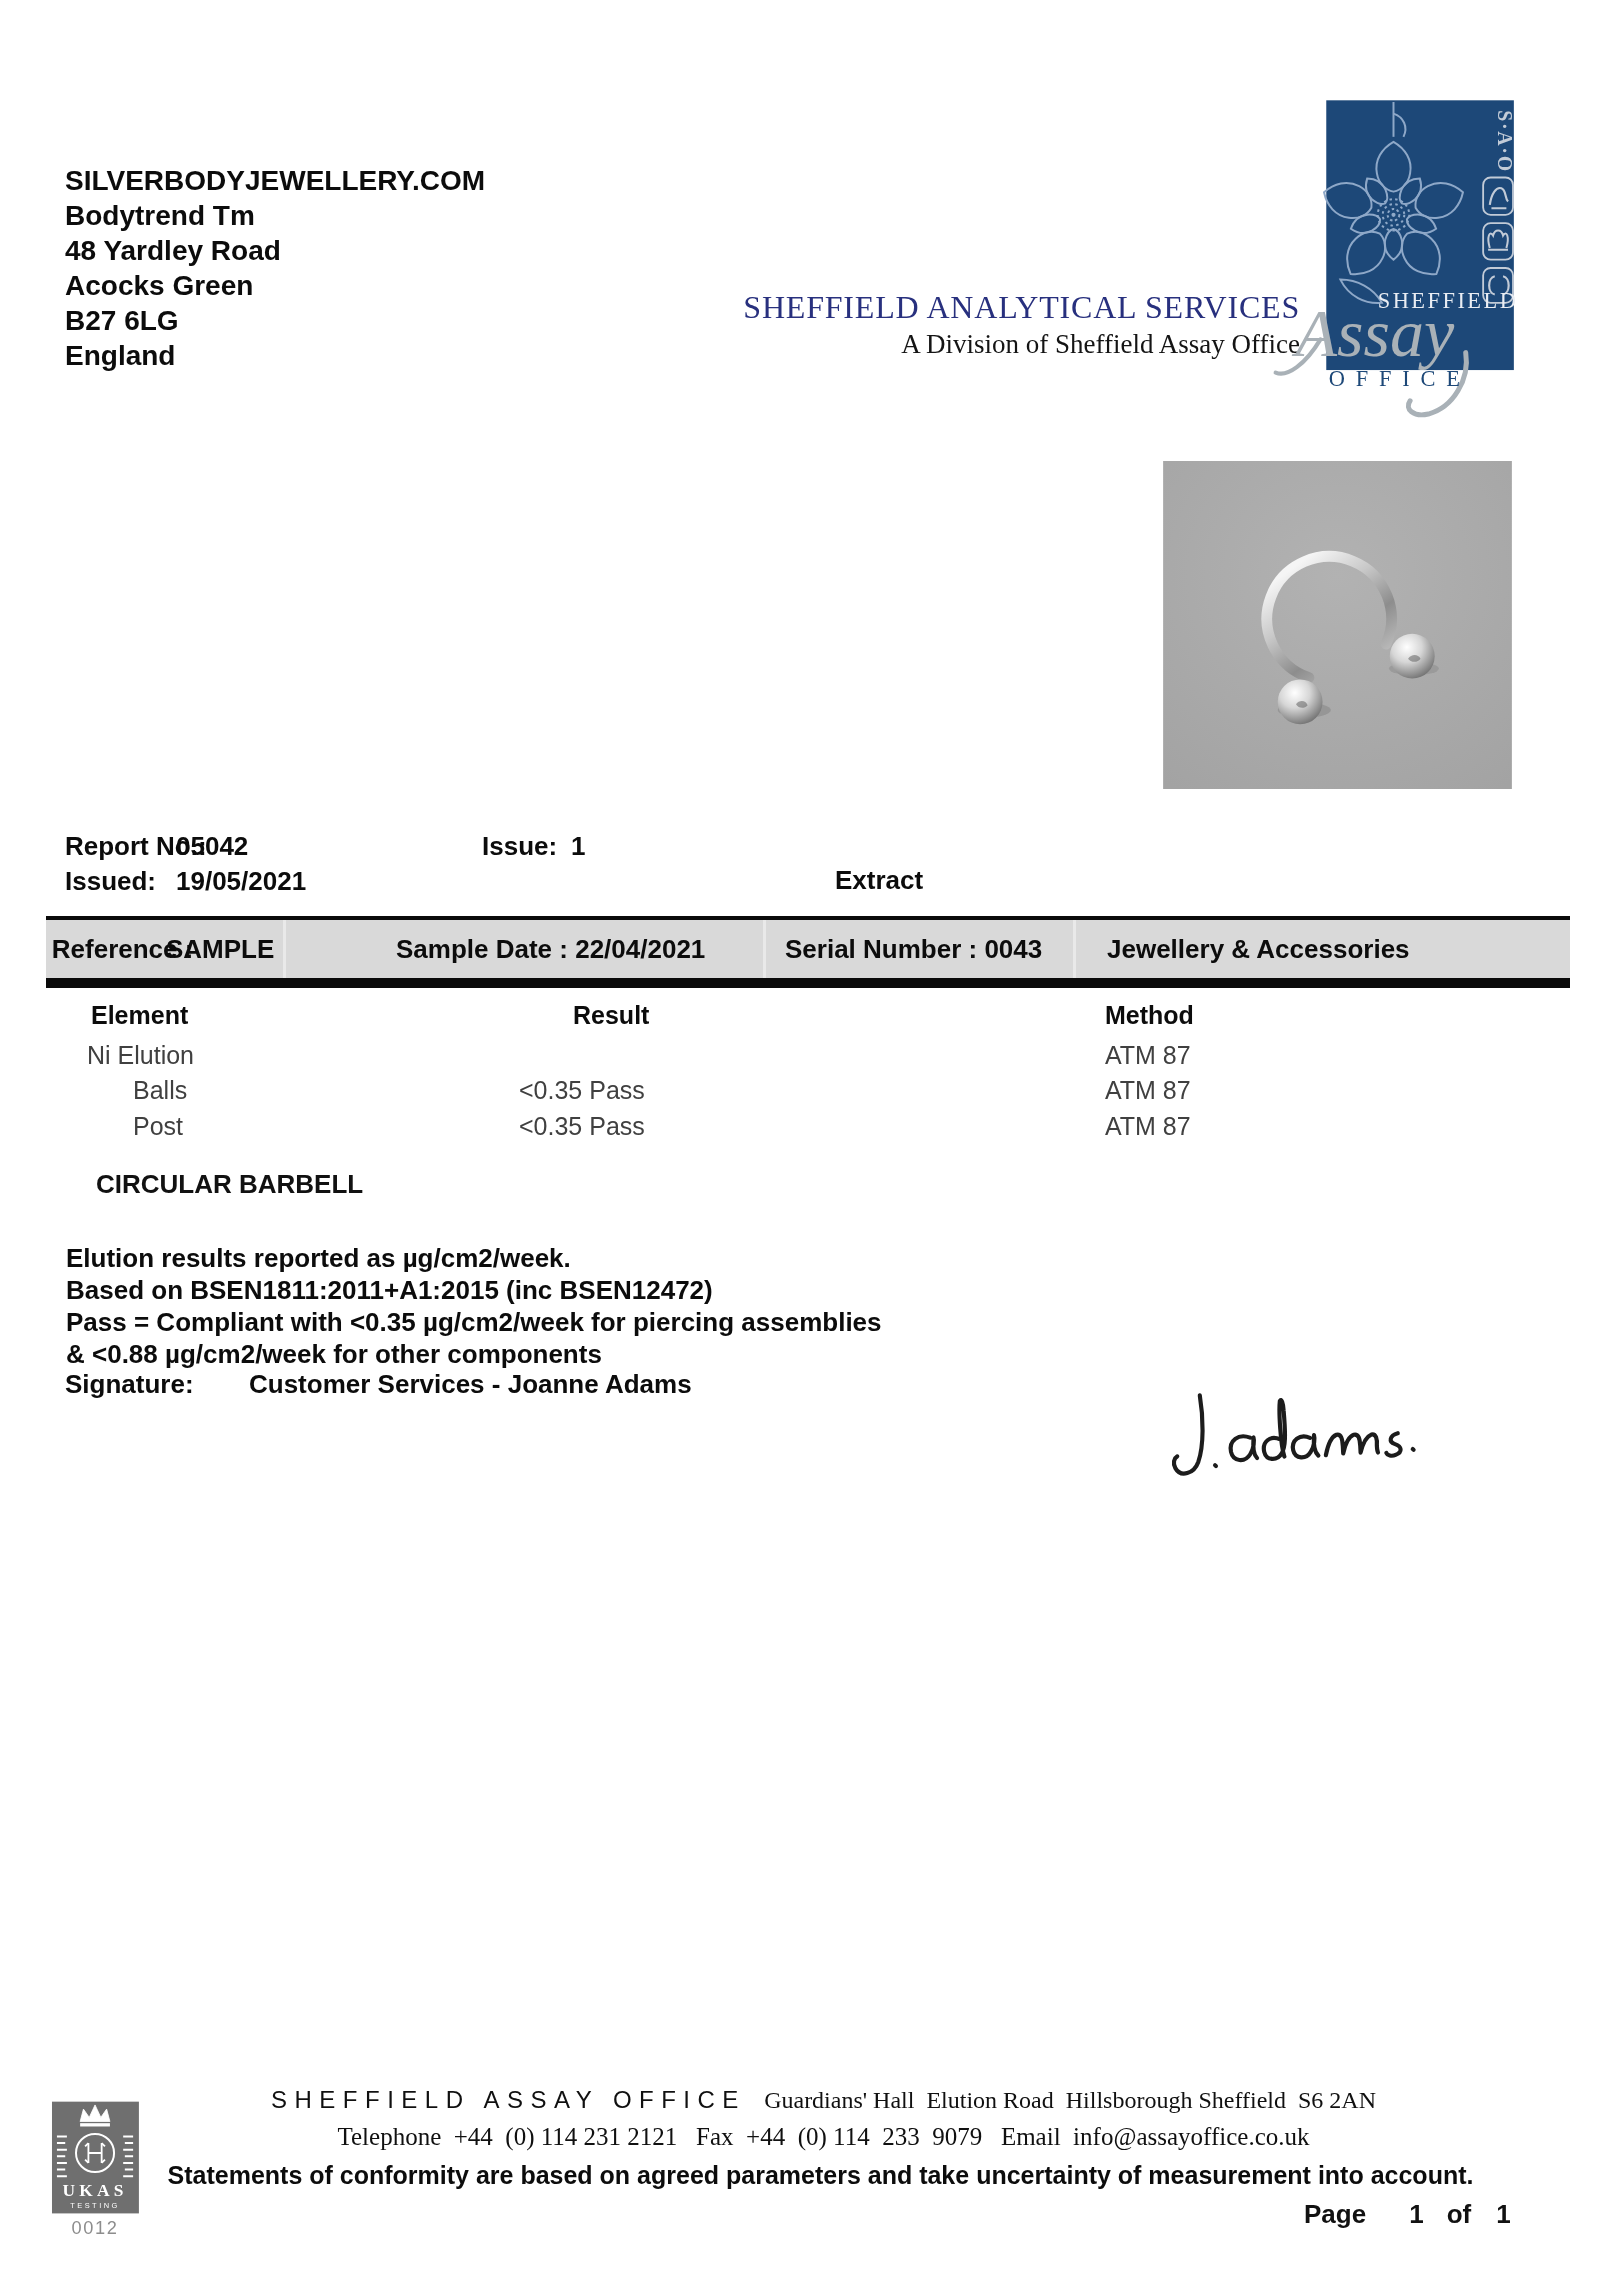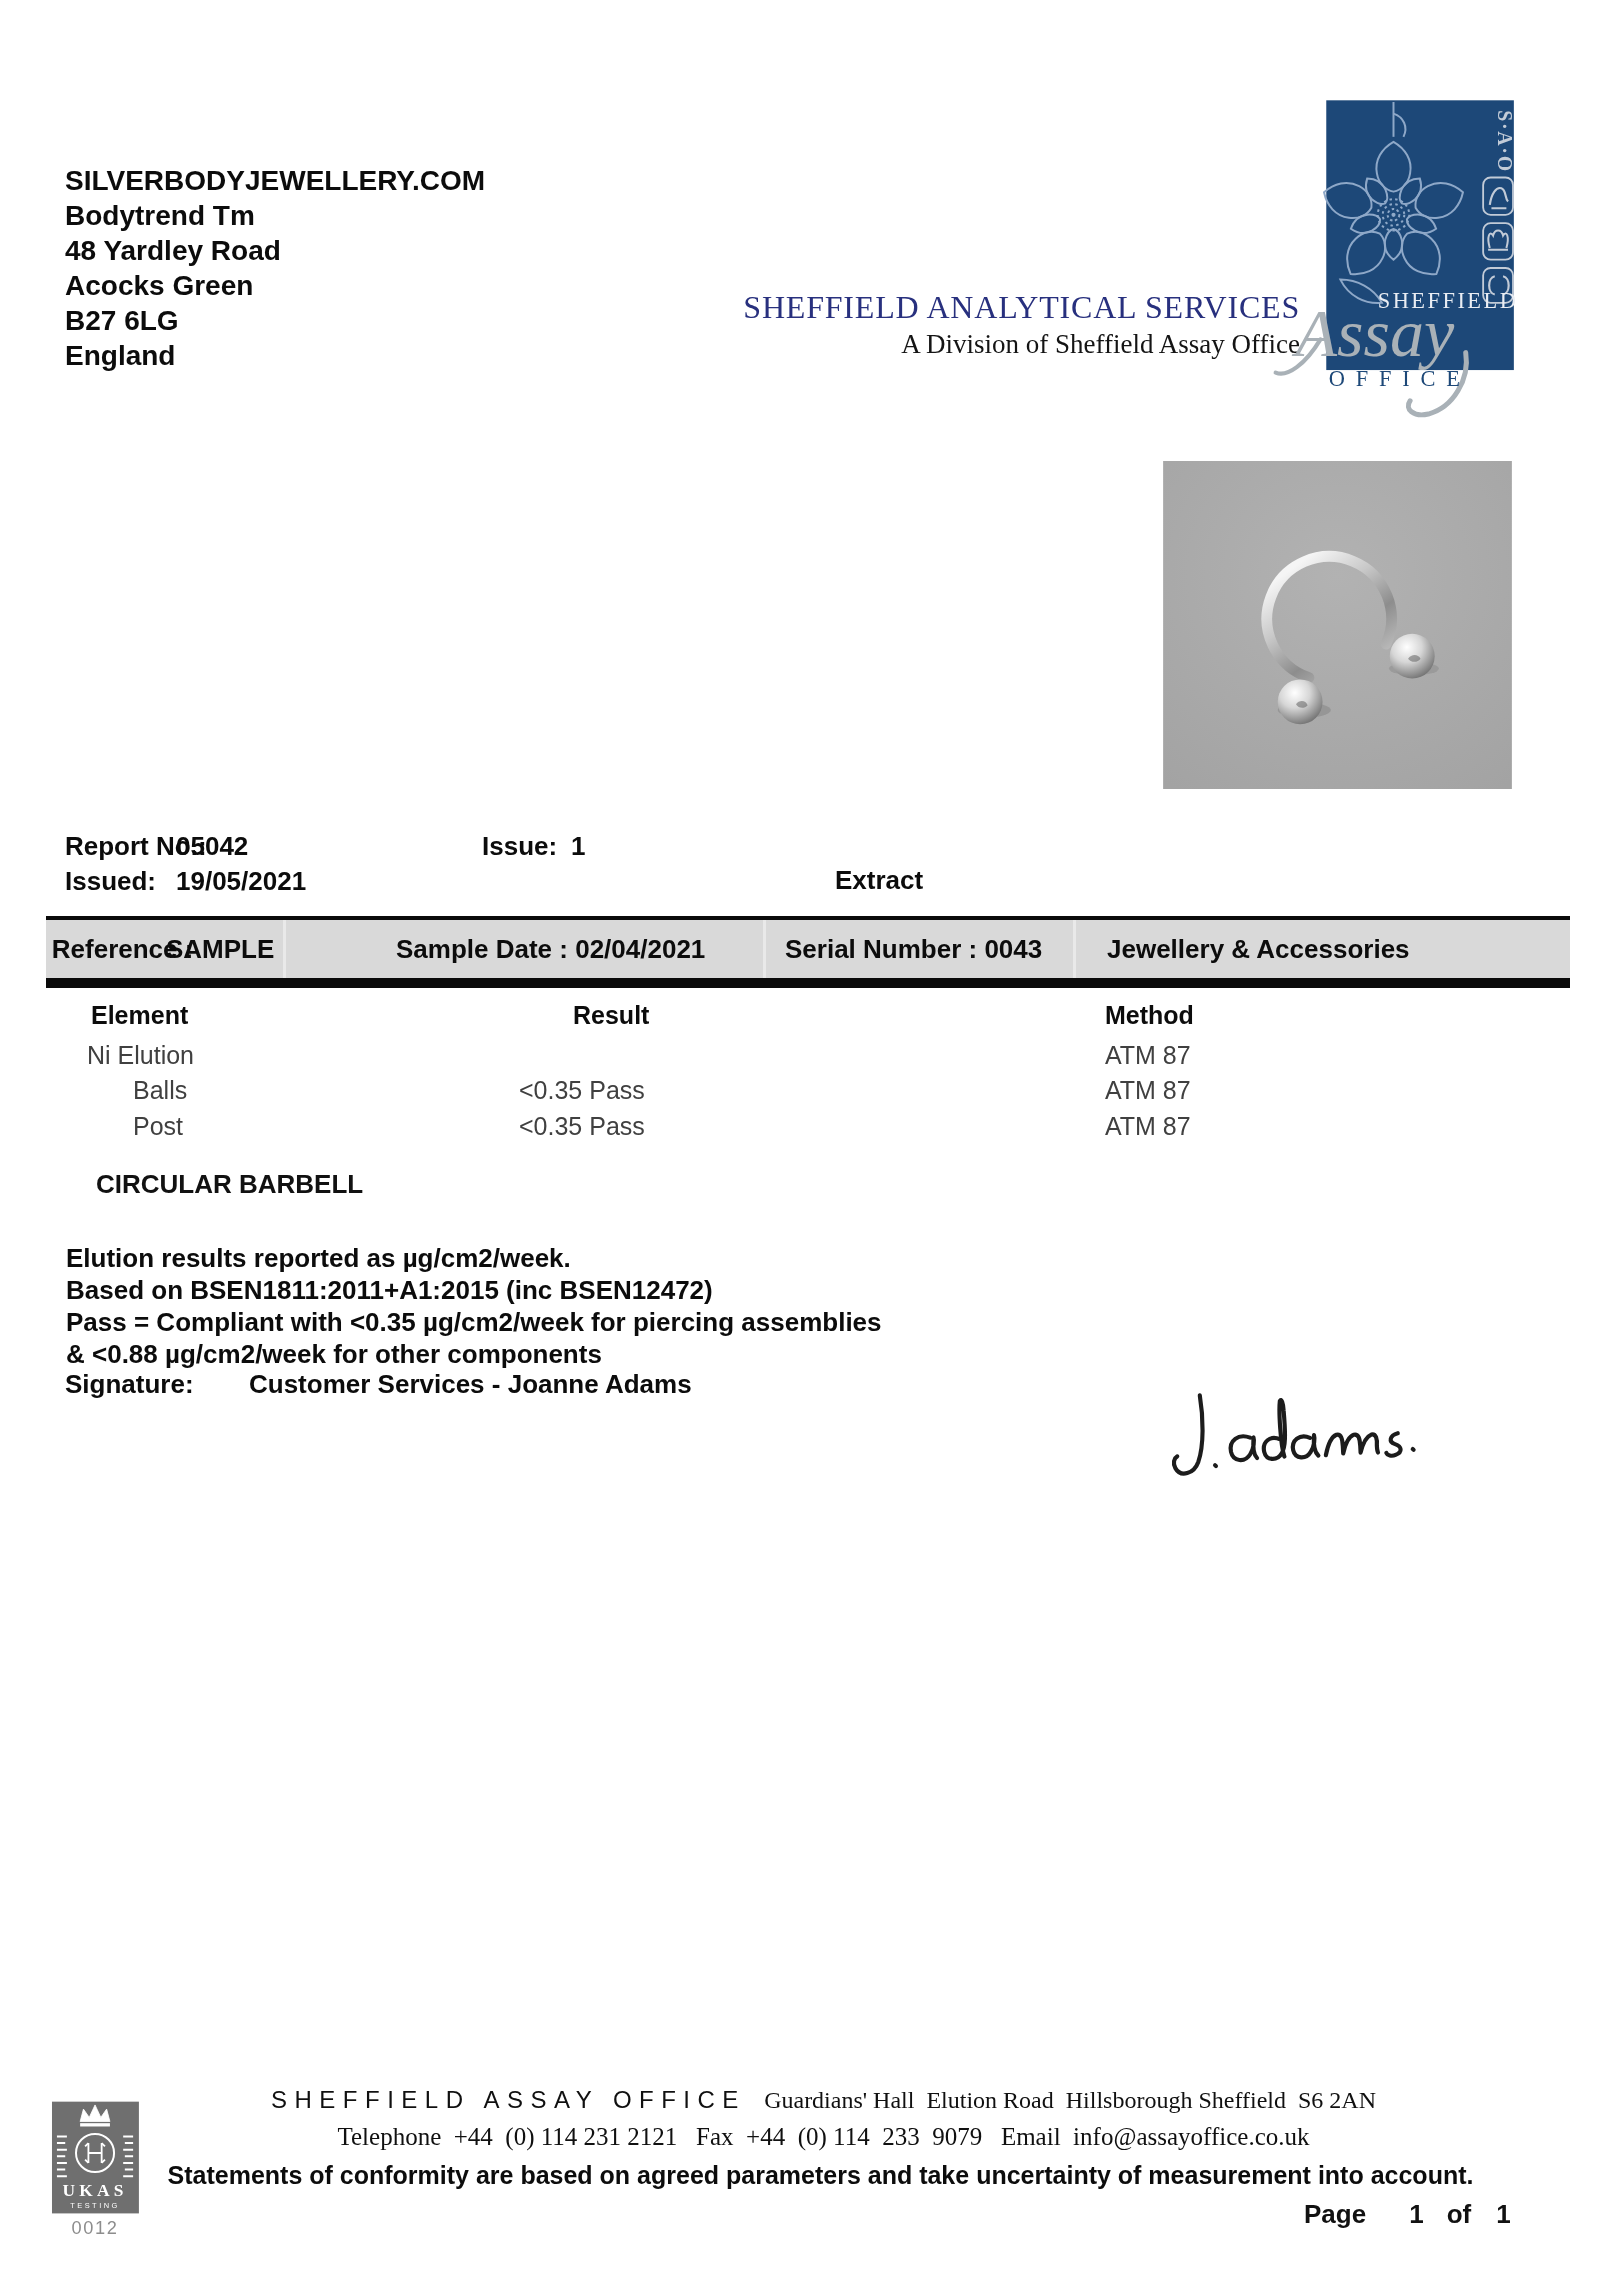--- a/index.html
+++ b/index.html
@@ -167,21 +167,21 @@
   <span class="abs meta" style="left:176px; top:866px;">19/05/2021</span>
   <span class="abs meta" style="left:835px; top:865px;">Extract</span>
 
   <div class="abs bar-topline"></div>
   <div class="abs bar">
     <div class="bar-sep" style="left:237px;"></div>
     <div class="bar-sep" style="left:717px;"></div>
     <div class="bar-sep" style="left:1027px;"></div>
     <span class="bar-item" style="left:5.8px;">Reference :</span>
     <span class="bar-item" style="left:120px;">SAMPLE</span>
-    <span class="bar-item" style="left:350px;">Sample Date : 02/04/2021</span>
+    <span class="bar-item" style="left:350px;">Sample Date : 22/04/2021</span>
     <span class="bar-item" style="left:739px;text-align:center;">Serial Number : 0043</span>
     <span class="bar-item" style="left:1061px;">Jewellery &amp; Accessories</span>
   </div>
   <div class="abs bar-bottomline"></div>
 
   <span class="abs th" style="left:91px; top:1001px;">Element</span>
   <span class="abs th" style="left:573px; top:1001px;">Result</span>
   <span class="abs th" style="left:1105px; top:1001px;">Method</span>
 
   <div>

